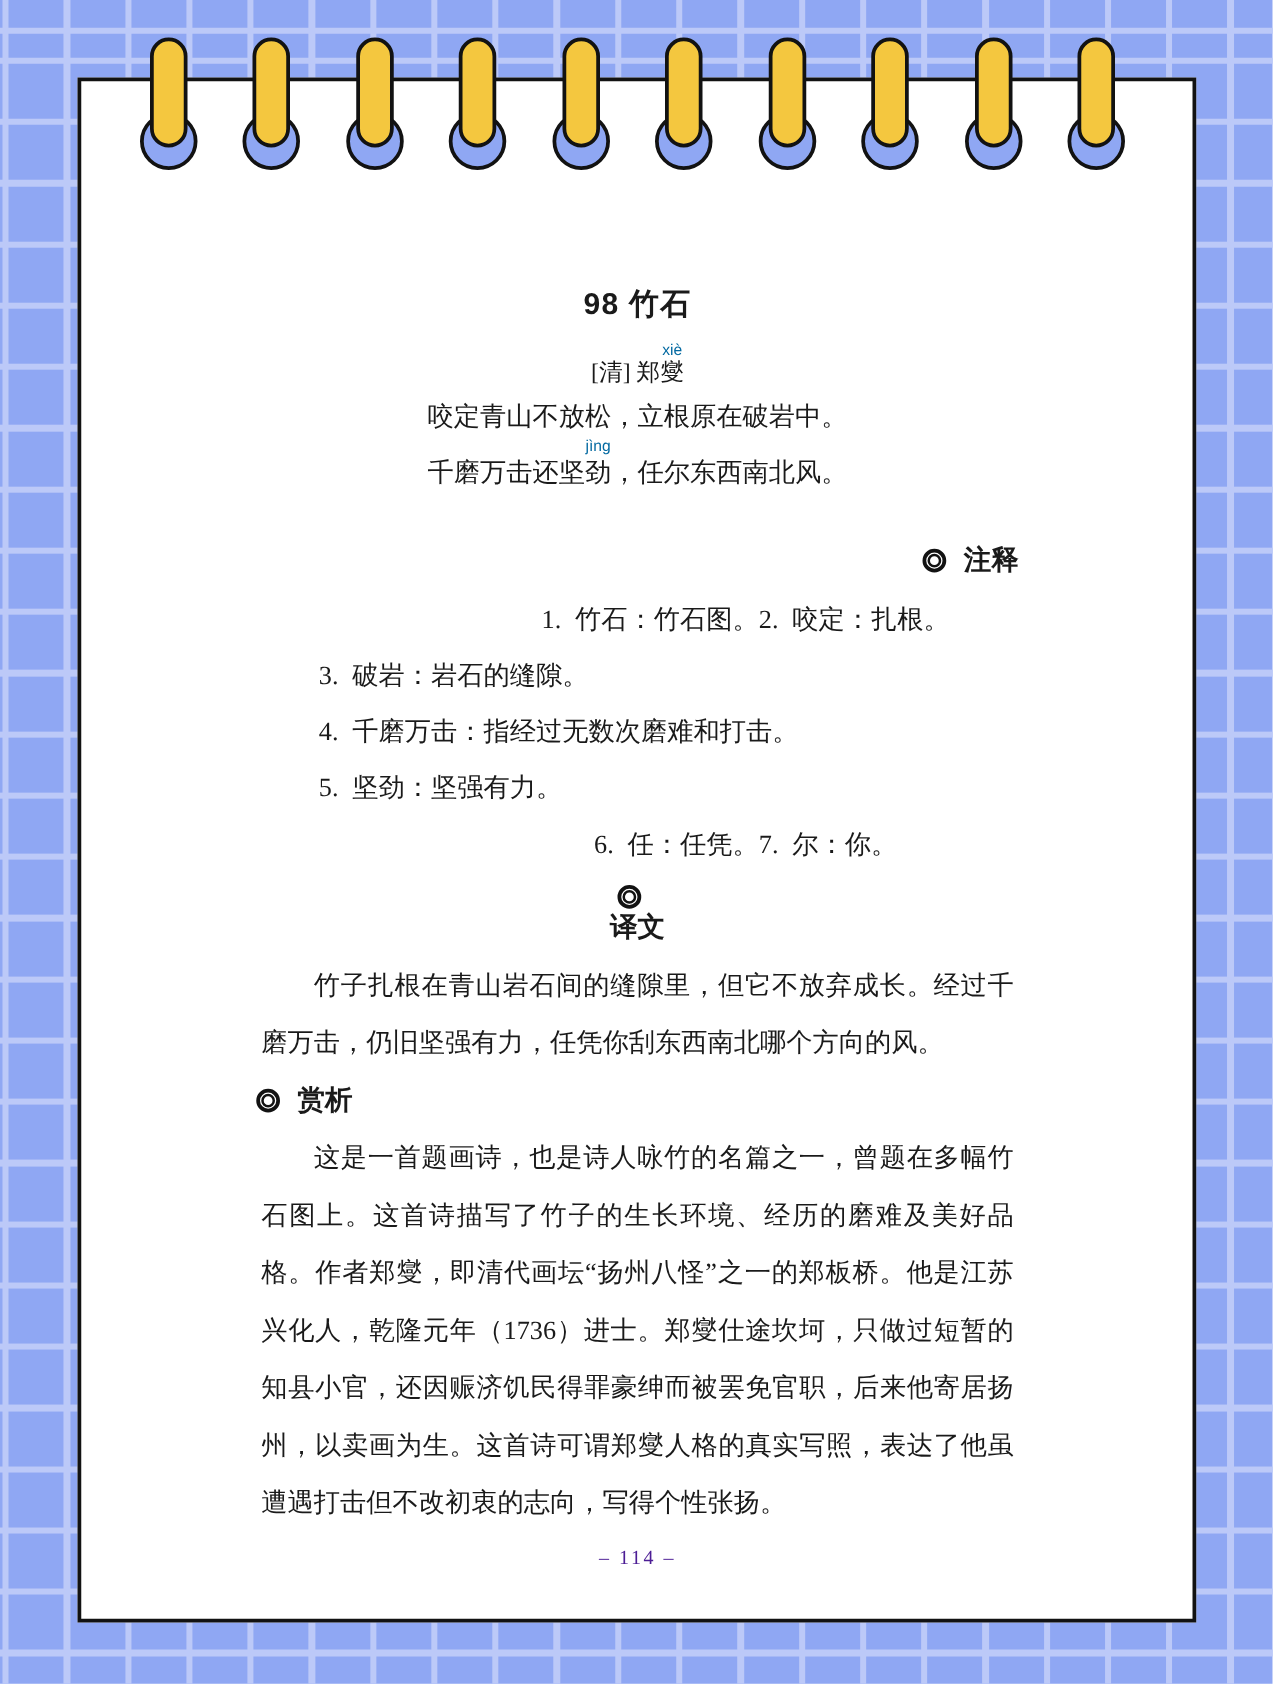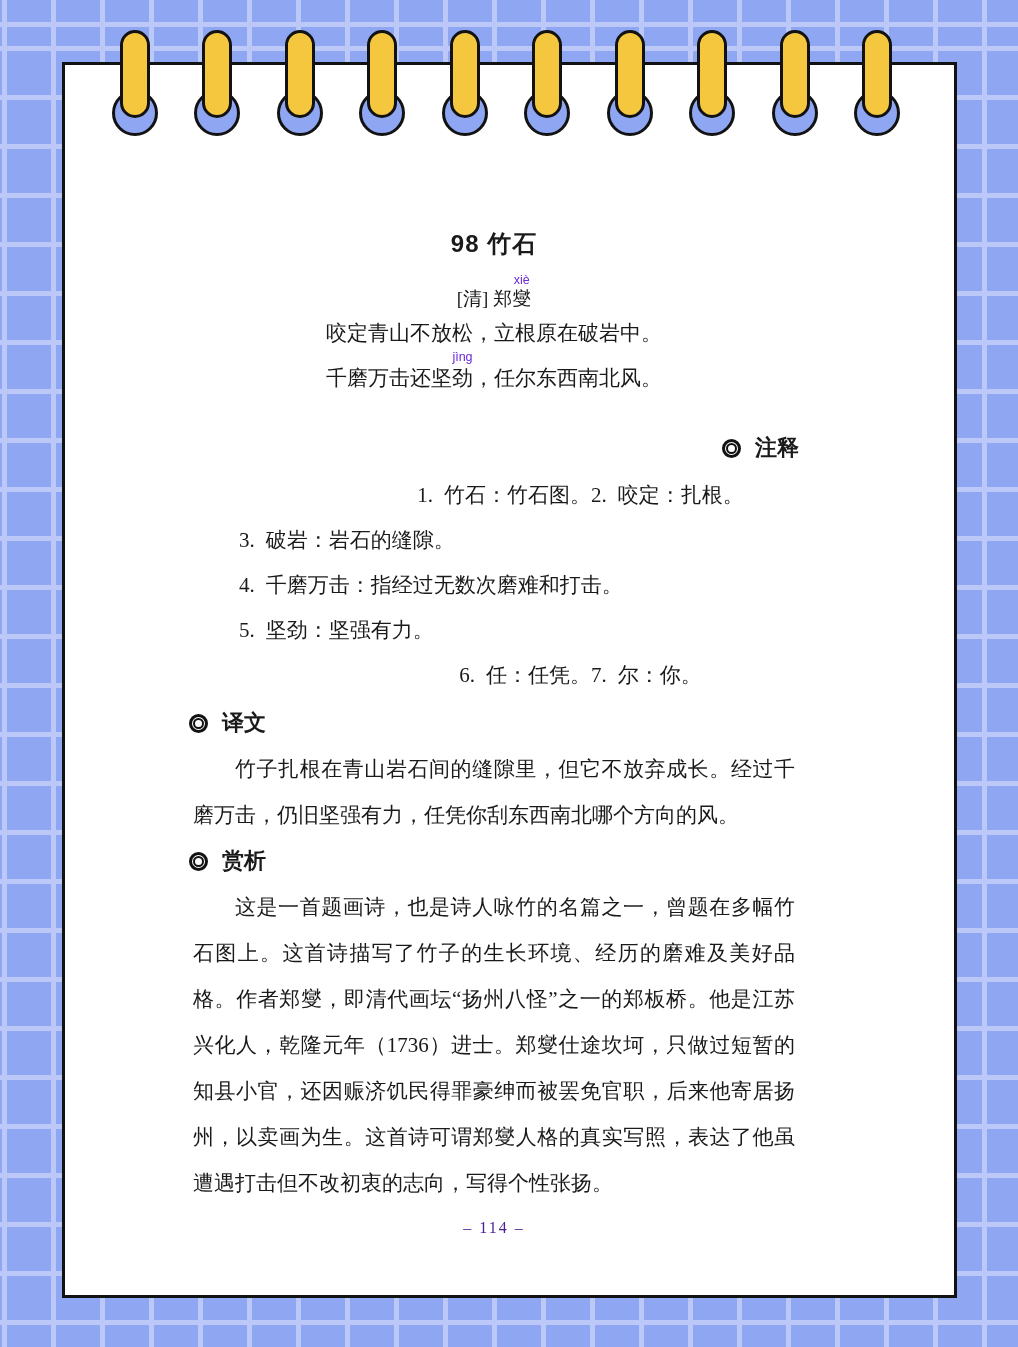--- a/index.html
+++ b/index.html
@@ -37,46 +37,46 @@
     background: var(--bg); border: 3px solid var(--outline);
     z-index: 2;
   }
   .pin {
     position: absolute; top: 30px; width: 30px; height: 88px;
     box-sizing: border-box; border-radius: 15px;
     background: var(--yellow); border: 3px solid var(--outline);
     z-index: 3;
   }
   .content {
-    position: absolute; left: 124px; top: 0; width: 610px;
+    position: absolute; left: 140px; top: 0; width: 610px;
     font-size: 21px; line-height: 26px;
   }
   .title {
     margin-top: 163px; text-align: center;
     font-family: "Liberation Sans", "DejaVu Sans", sans-serif;
     font-weight: 700; font-size: 24px; line-height: 32px; letter-spacing: 1px;
   }
   .author { margin-top: 26px; text-align: center; font-size: 19px; line-height: 26px; }
   .poem-line { text-align: center; font-size: 21px; line-height: 26px; }
   .poem-1 { margin-top: 8px; }
   .poem-2 { margin-top: 19px; }
   .rb { position: relative; display: inline-block; }
   .rt {
     position: absolute; left: 50%; transform: translateX(-50%); top: -14px;
     font-family: "Liberation Sans", "DejaVu Sans", sans-serif;
-    font-size: 12.5px; line-height: 12px; color: #6d28d9; white-space: nowrap;
+    font-size: 12.5px; line-height: 12px; color: #0369a1; white-space: nowrap;
   }
   .author .rt { top: -12px; }
   .sec-heading {
     font-family: "Liberation Sans", "DejaVu Sans", sans-serif;
     font-weight: 700; font-size: 22px; line-height: 30px;
     display: flex; align-items: center;
   }
   .h-notes { margin-top: 42px; justify-content: flex-end; }
-  .h-trans { margin-top: 20px; }
+  .h-trans { margin-top: 20px; flex-direction: column; }
   .h-anal  { margin-top: 8px; }
   .bullseye {
     display: inline-block; width: 19px; height: 19px; box-sizing: border-box;
     border: 3px solid var(--outline); border-radius: 50%;
     position: relative; margin-right: 14px; flex: 0 0 auto;
   }
   .bullseye::after {
     content: ""; position: absolute; inset: 1px;
     border: 2px solid var(--outline); border-radius: 50%;
   }

